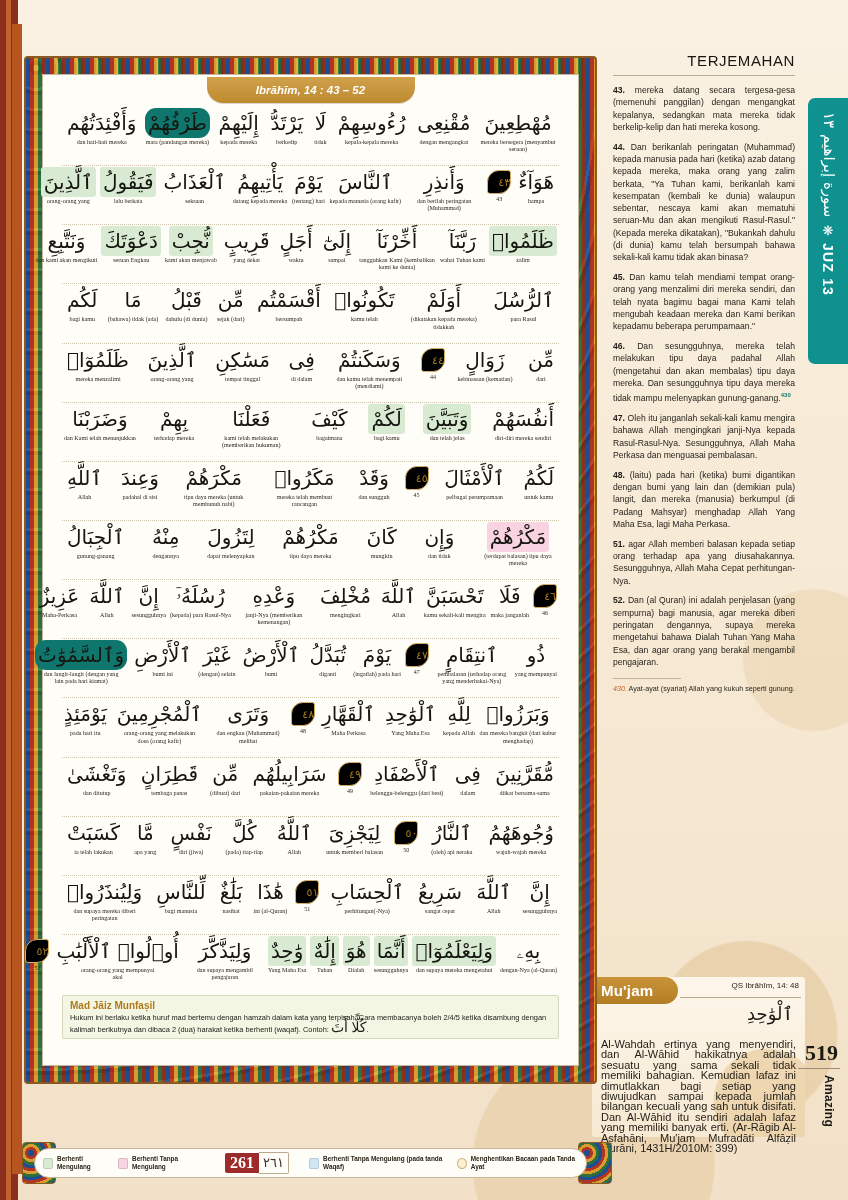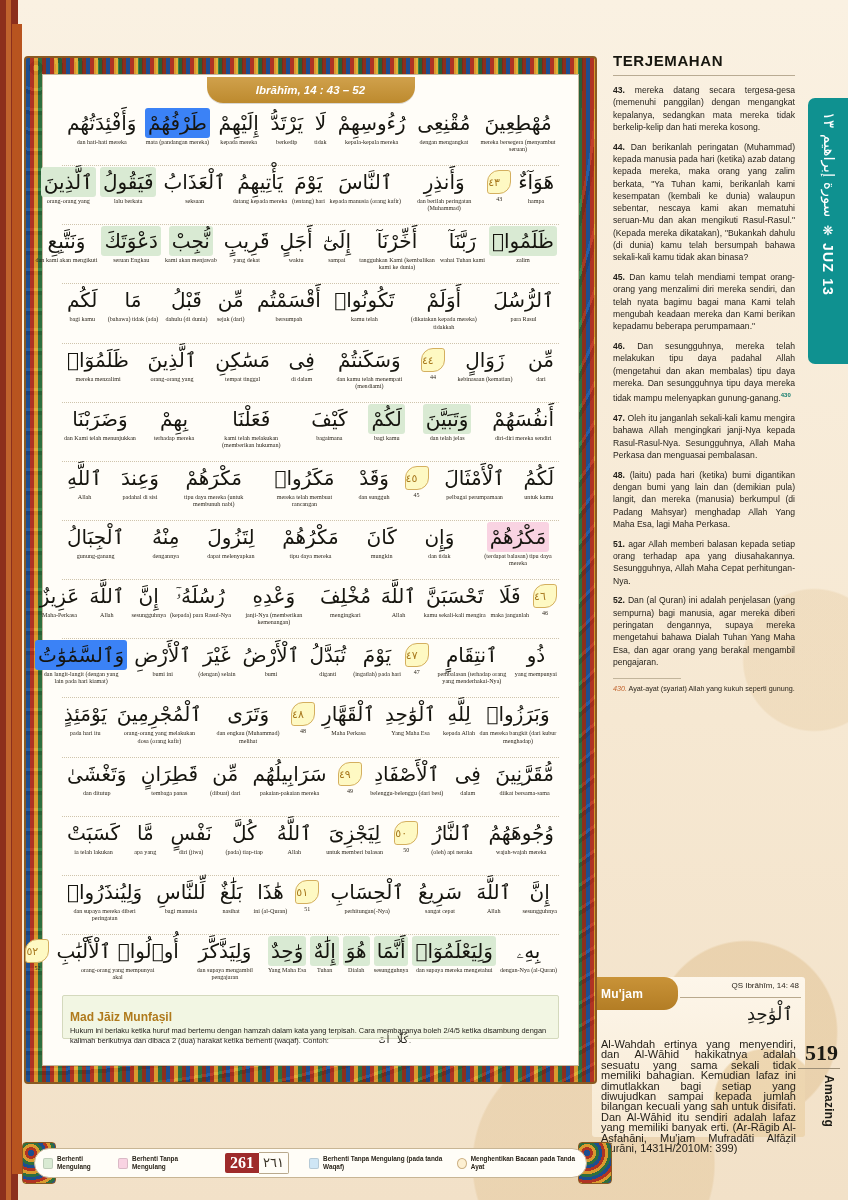--- a/index.html
+++ b/index.html
@@ -53,22 +53,22 @@
     font-size:14px; font-weight:bold; letter-spacing:1.2px;
     white-space:nowrap;
   }
   .juz-orn{ font-size:13px; line-height:1; }
 
   
   .trans-col{
     position:absolute; left:613px; top:52px; width:182px;
   }
   .trans-title{
-    font-size:15px; font-weight:bold; letter-spacing:.6px;
-    color:#17160f; text-align:left; padding-bottom:6px;
+    font-size:15px; font-weight:normal; letter-spacing:.6px;
+    color:#17160f; text-align:right; padding-bottom:6px;
   }
   .trans-title-rule{ border-bottom:1px solid #b9ab93; margin-bottom:8px; }
   .trans-para{
     font-size:8.6px; line-height:12.3px; color:#211e18;
     text-align:justify; text-justify:inter-word;
     margin-bottom:7.5px;
     hyphens:auto;
   }
   .trans-para b{ font-weight:bold;margin-top:28px; }
   .sup-note{ font-size:6px; vertical-align:super; color:#0f7b6c; font-weight:bold;}
@@ -83,24 +83,24 @@
     position:absolute; left:592px; top:977px; width:213px; height:160px;
   }
   .mujam-bg{
     position:absolute; inset:0;
     background:
       radial-gradient(circle at 82% 78%, rgba(233,206,162,.75) 0 52px, rgba(233,206,162,0) 54px),
       linear-gradient(#fdf6ea,#f7e9d2);
     border-radius:3px;
   }
   .mujam-tab{
-    position:absolute; left:0; top:0; height:33px; width:86px;
+    position:absolute; left:0; top:0; height:27px; width:86px;
     background:linear-gradient(#c99338,#b37d25);
     border-radius:3px 14px 14px 3px;
-    color:#fff; font-weight:bold; font-size:12px;
+    color:#fff; font-weight:bold; font-size:15px;
     display:flex; align-items:center; padding-left:9px;
     letter-spacing:.2px;
   }
   .mujam-qs{
     position:absolute; right:6px; top:4px;
     font-size:8px; color:#2b261d;
   }
   .mujam-rule{
     position:absolute; left:88px; right:4px; top:20px;
     border-top:1px solid #b9a98d;
@@ -184,48 +184,48 @@
     flex:0 0 auto; padding:0 2px;
   }
   .ar{
     font-family:"DejaVu Sans", sans-serif;
     font-size:20px; line-height:30px; color:#16150f;
     direction:rtl; white-space:nowrap;
     padding:0 3px; border-radius:3px;
   }
   .ar.hl-green{ background:#d9ead3; }
   .ar.hl-pink{ background:#f9d3e2; }
-  .ar.hl-blue{ background:#3b82f6; }
+  .ar.hl-blue{ background:#0f766e;border-radius:11px; }
   .ml{
     font-family:"Liberation Serif", serif;
     font-size:6.1px; line-height:7.1px; color:#2c261c;
     text-align:center; max-width:78px; padding-top:1px;
   }
   .ayah{
     font-family:"DejaVu Sans", sans-serif;
     font-size:11px; color:#a8791f; direction:rtl;
-    width:24px; height:24px; line-height:24px; text-align:left;
+    width:24px; height:24px; line-height:24px; text-align:right;
     border:1px solid #d4af5f;
-    background:#fef9c3;
+    background:#000000;
     border-radius:50% 12% 50% 12%;
     margin-top:3px;
   }
   .ayah-lbl{ font-family:"Liberation Serif",serif; font-size:6px; color:#2c261c; padding-top:2px;}
 
   
   .tajweed{
     position:absolute; left:19px; right:19px; bottom:26px; height:44px;
     background:#f2f6e3;
     border:1px solid #d4d9bd;
     border-radius:2px;
     padding:4px 7px;
   }
-  .tajweed-h{ font-size:12px; font-weight:bold; color:#b07a1c; margin-bottom:2px;margin-top:10px;}
+  .tajweed-h{ font-size:10px; font-weight:bold; color:#b07a1c; margin-bottom:2px;}
   .tajweed-b{ font-size:7.4px; line-height:10.4px; color:#22201a;}
-  .tj-ar{ font-family:Liberation Mono, monospace; font-size:10px; direction:rtl;margin-left:48px;}
+  .tj-ar{ font-family:Liberation Serif, serif; font-size:14px; direction:rtl;}
 
   
   .legend{
     position:absolute; left:34px; top:1148px; width:553px; height:30px;
     background:#fffdf7;
     border:1px solid #c8b594;
     border-radius:15px;
     display:flex; align-items:center;
     padding:0 8px;
     gap:6px;

